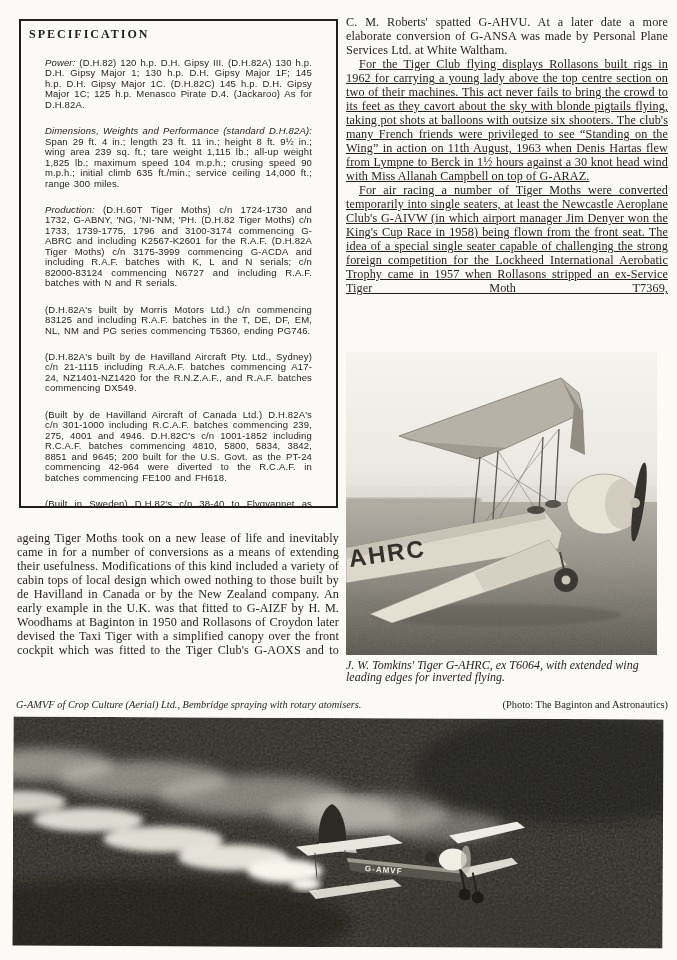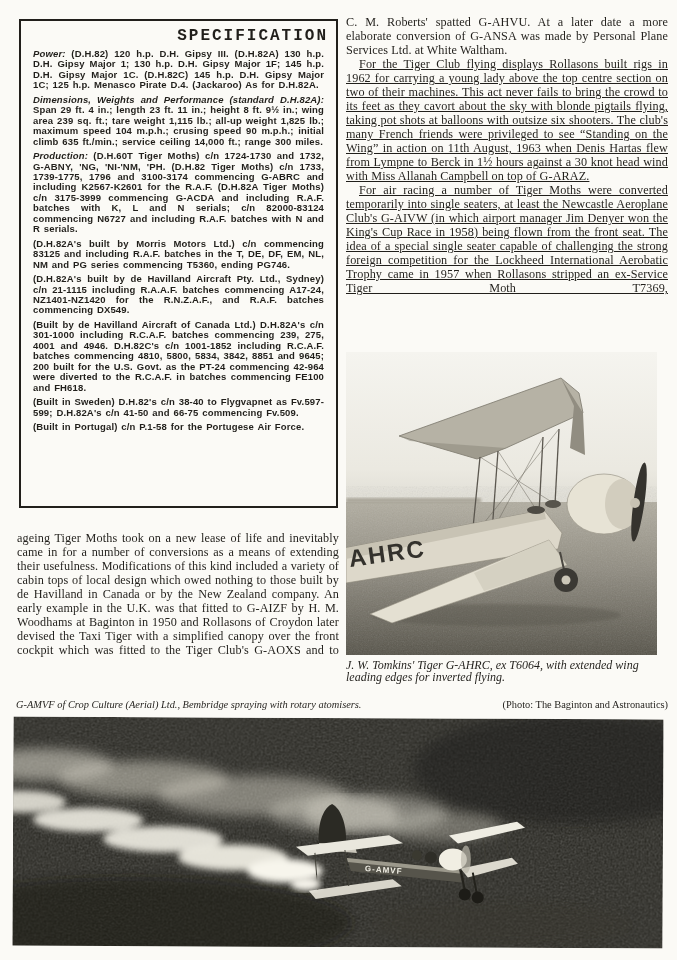--- a/index.html
+++ b/index.html
@@ -7,26 +7,26 @@
     position:relative; width:677px; height:960px; margin:0 auto;
     background:#fbfaf6; color:#211f1b; overflow:hidden;
   }
   
   .spec-box {
     position:absolute; left:19px; top:19px; width:319px; height:489px;
     border:2px solid #211f1b; box-sizing:border-box;
     padding:4px 8px 0 8px; background:#fbfaf6; overflow:hidden;
   }
   .spec-title {
-    font-family:Liberation Mono, monospace; font-weight:bold;
-    font-size:16px; letter-spacing:2px; text-align:right; margin:2px 0 4px 0;
+    font-family:Liberation Serif, serif; font-weight:bold;
+    font-size:12px; letter-spacing:2px; text-align:left; margin:2px 0 4px 0;
   }
   .spec-p {
     font-family:"Liberation Sans", sans-serif; font-size:9.5px; line-height:10.45px;
-    letter-spacing:0.15px; word-spacing:1px; text-align:justify; margin:4px;font-weight:bold;
+    letter-spacing:0.15px; word-spacing:1px; text-align:justify; margin:16px;
   }
   .spec-p i { font-style:italic; }
   
   .body-text {
     font-family:"Liberation Serif", serif; font-size:12.2px; line-height:14px;
     text-align:justify; letter-spacing:0.1px;
   }
   .right-col { position:absolute; left:346px; top:15px; width:322px; height:337px; overflow:hidden; }
   .right-col p, .left-col p { margin:0; }
   .right-col p.indent { text-indent:13px;text-decoration:underline; }

